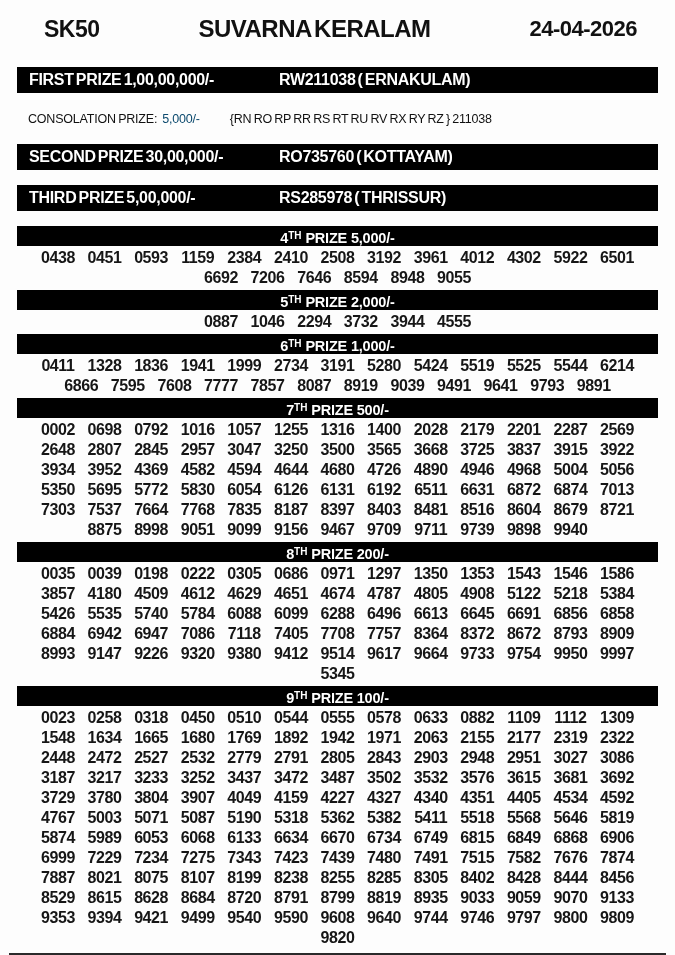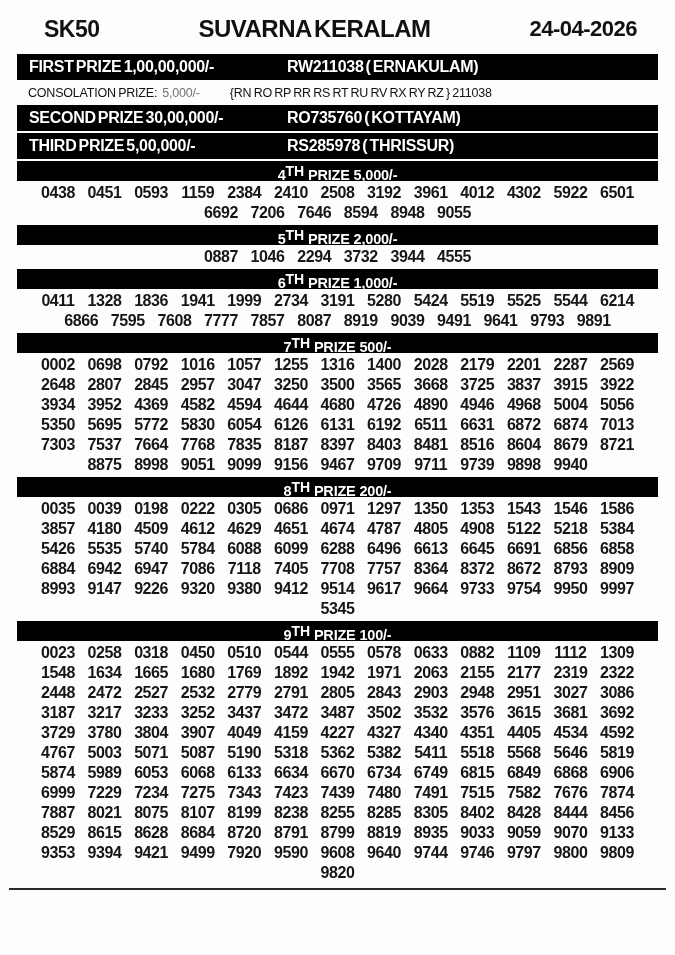--- a/index.html
+++ b/index.html
@@ -13,41 +13,41 @@
   .header{
     display:flex;align-items:center;
     padding:12px 38px 6px 44px;height:34px;
   }
   .header .code{font-size:23px;font-weight:bold;letter-spacing:-0.5px;}
   .header .title{flex:1;text-align:center;font-size:24px;font-weight:bold;letter-spacing:-0.5px;word-spacing:-3px;}
   .header .date{font-size:22px;font-weight:bold;letter-spacing:-0.5px;}
 
   .prize-bar{
     background:#000;color:#fff;
-    margin:2px 17px;padding:3px 12px;
+    margin:15px 17px;padding:3px 12px;
     height:20px;display:flex;align-items:center;
-    font-weight:bold;font-size:16px;letter-spacing:-0.3px;word-spacing:-2px;gap:8px;
+    font-weight:bold;font-size:16px;letter-spacing:-0.3px;word-spacing:-2px;
   }
   .prize-bar .pb-label{width:250px;flex:none;}
   .prize-bar .pb-winner{flex:1;}
 
   .consolation{
     margin:1px 17px;padding:2px 11px;height:17px;
     display:flex;align-items:center;
     font-weight:normal;font-size:12.5px;letter-spacing:-0.2px;word-spacing:-1px;
   }
-  .consolation .amount{color:#737373;margin-left:5px;}
+  .consolation .amount{color:#0c4a6e;margin-left:5px;}
   .consolation .series{margin-left:30px;}
 
   .sec-bar{
     background:#000;color:#fff;text-align:center;
     margin:2px 17px;height:20px;line-height:20px;
     font-weight:bold;font-size:14.5px;letter-spacing:-0.2px;
   }
-  .sec-bar sup{font-size:14px;vertical-align:4px;letter-spacing:0;}
+  .sec-bar sup{font-size:10px;vertical-align:4px;letter-spacing:0;}
 
   .num-row{display:flex;justify-content:center;padding:0 26px;}
   .num{
     width:46.6px;flex:none;text-align:center;
     font-weight:bold;font-size:16px;line-height:20px;
     color:#161616;letter-spacing:-0.4px;
   }
   .bottom-rule{border-top:2.5px solid #2a2a2a;margin:5px 9px 0;}
 </style>
 </head>
@@ -472,21 +472,21 @@
         <span class="num">9033</span>
         <span class="num">9059</span>
         <span class="num">9070</span>
         <span class="num">9133</span>
       </div>
       <div class="num-row">
         <span class="num">9353</span>
         <span class="num">9394</span>
         <span class="num">9421</span>
         <span class="num">9499</span>
-        <span class="num">7920</span>
+        <span class="num">9540</span>
         <span class="num">9590</span>
         <span class="num">9608</span>
         <span class="num">9640</span>
         <span class="num">9744</span>
         <span class="num">9746</span>
         <span class="num">9797</span>
         <span class="num">9800</span>
         <span class="num">9809</span>
       </div>
       <div class="num-row">

